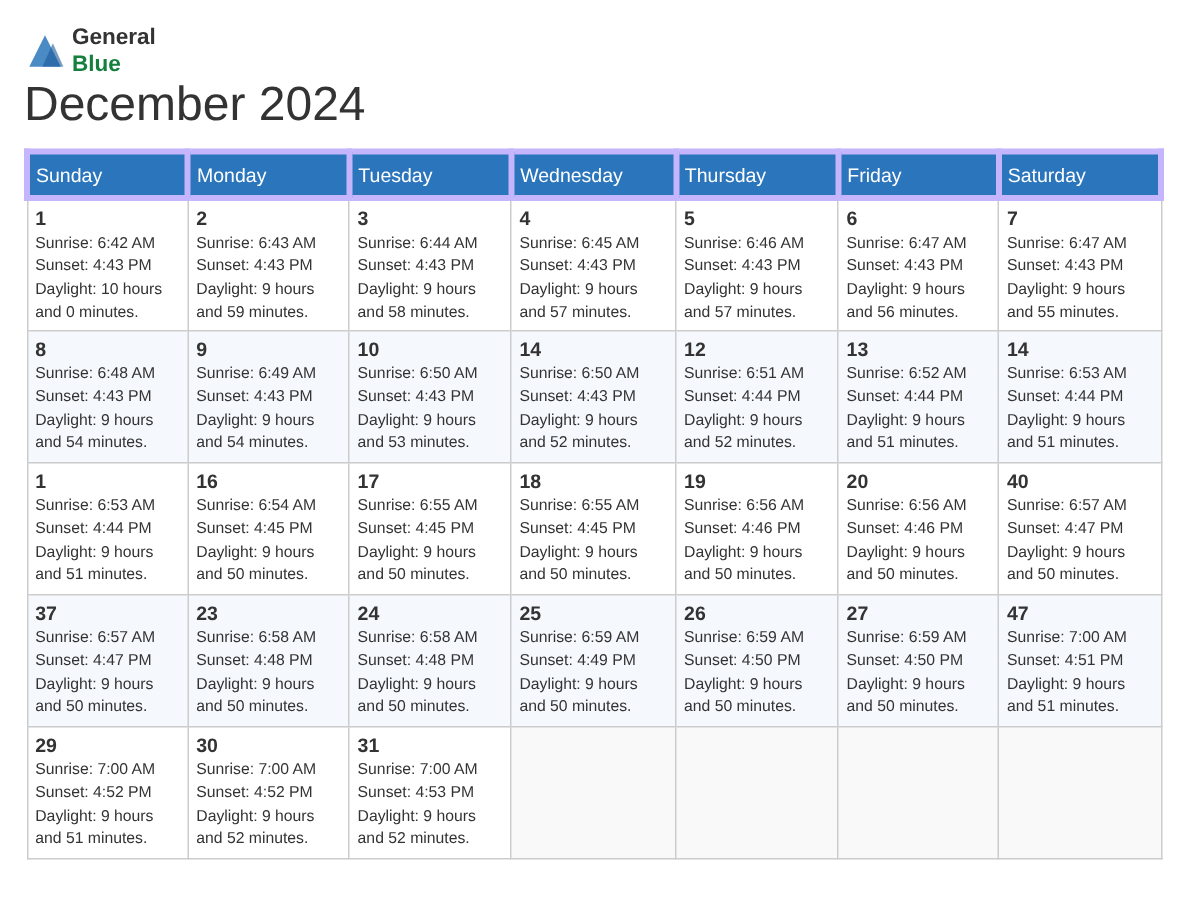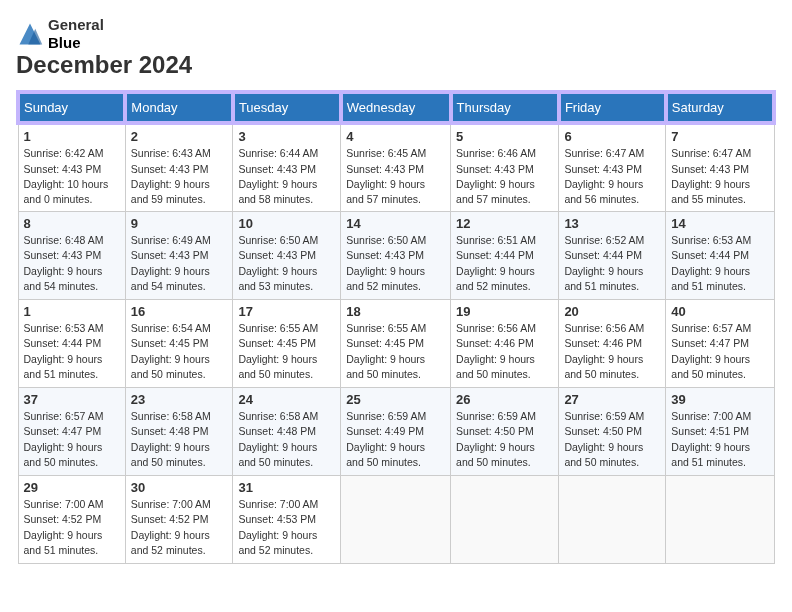--- a/index.html
+++ b/index.html
@@ -21,29 +21,29 @@
       display: flex;
       align-items: center;
       gap: 4px;
     }
     .logo-text {
       font-size: 15px;
       font-weight: bold;
       color: #333;
       line-height: 1.2;
     }
-    .logo-blue { color: #000000; }
+    .logo-blue { color: #15803d; }
     .logo-icon {
       width: 28px;
       height: 28px;
     }
     .title-block { text-align: right; }
     .month-title {
-      font-size: 24px;
-      font-weight: bold;
+      font-size: 32px;
+      font-weight: normal;
       color: #333;
       line-height: 1.1;
     }
     .location-title {
       font-size: 14px;
       color: #555;
     }
     .calendar-table {
       width: 100%;
       border-collapse: collapse;
@@ -226,21 +226,21 @@
         </td>
         <td>
           <span class="day-number">26</span>
           <div class="day-detail">Sunrise: 6:59 AM<br>Sunset: 4:50 PM<br>Daylight: 9 hours and 50 minutes.</div>
         </td>
         <td>
           <span class="day-number">27</span>
           <div class="day-detail">Sunrise: 6:59 AM<br>Sunset: 4:50 PM<br>Daylight: 9 hours and 50 minutes.</div>
         </td>
         <td>
-          <span class="day-number">39</span>
+          <span class="day-number">47</span>
           <div class="day-detail">Sunrise: 7:00 AM<br>Sunset: 4:51 PM<br>Daylight: 9 hours and 51 minutes.</div>
         </td>
       </tr>
       <tr>
         <td>
           <span class="day-number">29</span>
           <div class="day-detail">Sunrise: 7:00 AM<br>Sunset: 4:52 PM<br>Daylight: 9 hours and 51 minutes.</div>
         </td>
         <td>
           <span class="day-number">30</span>

